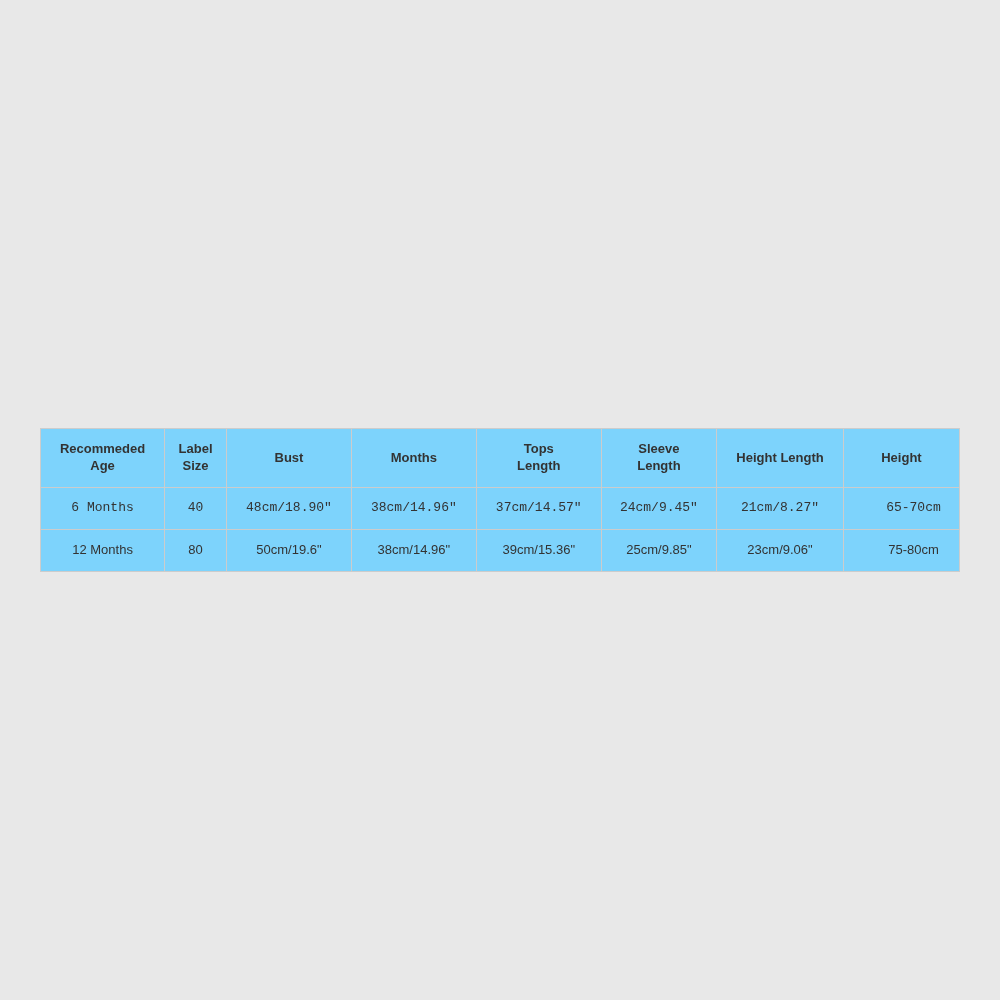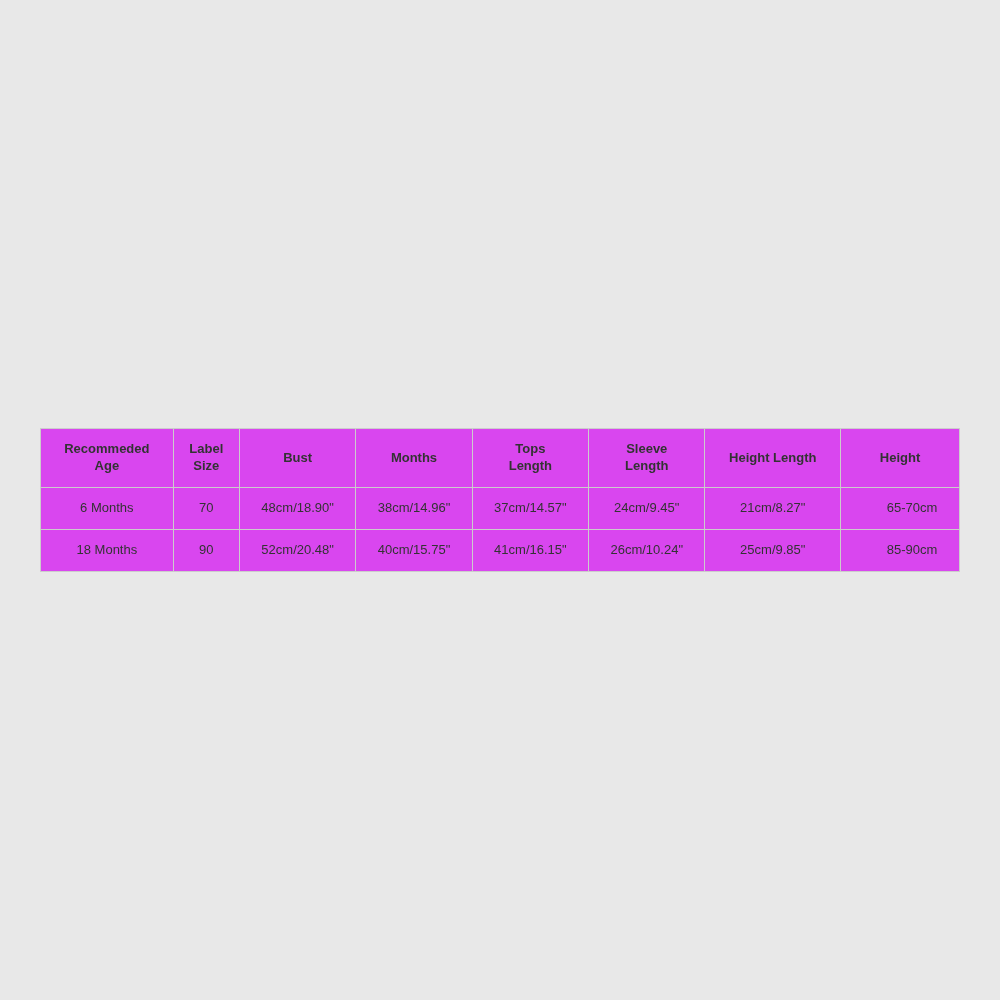--- a/index.html
+++ b/index.html
@@ -21,21 +21,21 @@
     .page-wrapper {
       width: 1000px;
       height: 1000px;
       background-color: #e8e8e8;
       display: flex;
       align-items: center;
       justify-content: center;
     }
 
     .table-container {
-      background-color: #d946ef;
+      background-color: #7dd3fc;
       border: 1px solid #cccccc;
       padding: 0;
       width: 920px;
     }
 
     table {
       width: 100%;
       border-collapse: collapse;
       font-size: 13px;
       color: #333333;
@@ -67,20 +67,21 @@
       line-height: 1.3;
     }
 
     td:last-child {
       border-right: none;
       padding-left: 32px;
     }
 
     tbody tr:first-child td {
       border-top: 1px solid #cccccc;
+      font-family: Liberation Mono, monospace;
     }
   </style>
 </head>
 <body>
 
 <div class="page-wrapper">
   <div class="table-container">
     <table>
       <thead>
         <tr>
@@ -90,34 +91,34 @@
           <th>Months</th>
           <th>Tops<br>Length</th>
           <th>Sleeve<br>Length</th>
           <th>Height Length</th>
           <th>Height</th>
         </tr>
       </thead>
       <tbody id="table-body">
       <tr>
             <td>6 Months</td>
-            <td>70</td>
+            <td>40</td>
             <td>48cm/18.90"</td>
             <td>38cm/14.96"</td>
             <td>37cm/14.57"</td>
             <td>24cm/9.45"</td>
             <td>21cm/8.27"</td>
             <td>65-70cm</td>
           </tr>
           <tr>
-            <td>18 Months</td>
-            <td>90</td>
-            <td>52cm/20.48"</td>
-            <td>40cm/15.75"</td>
-            <td>41cm/16.15"</td>
-            <td>26cm/10.24"</td>
+            <td>12 Months</td>
+            <td>80</td>
+            <td>50cm/19.6"</td>
+            <td>38cm/14.96"</td>
+            <td>39cm/15.36"</td>
             <td>25cm/9.85"</td>
-            <td>85-90cm</td>
+            <td>23cm/9.06"</td>
+            <td>75-80cm</td>
           </tr>
         </tbody>
     </table>
   </div>
 </div>
 
 </body></html>

